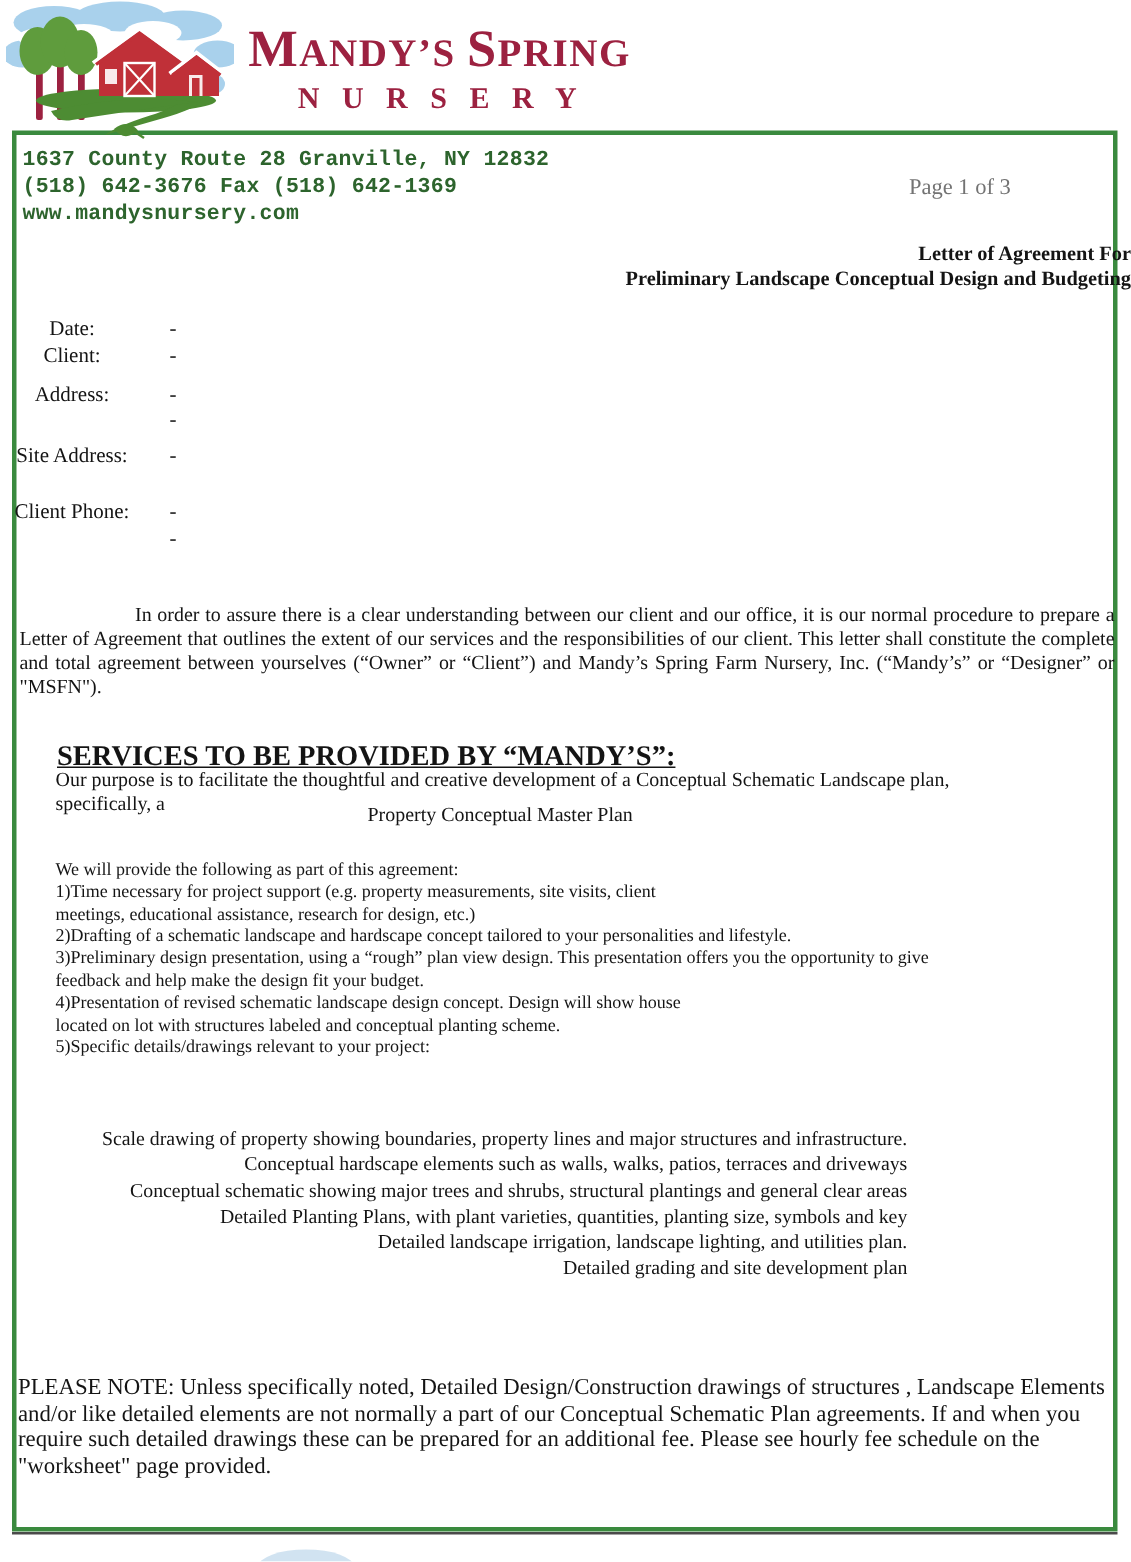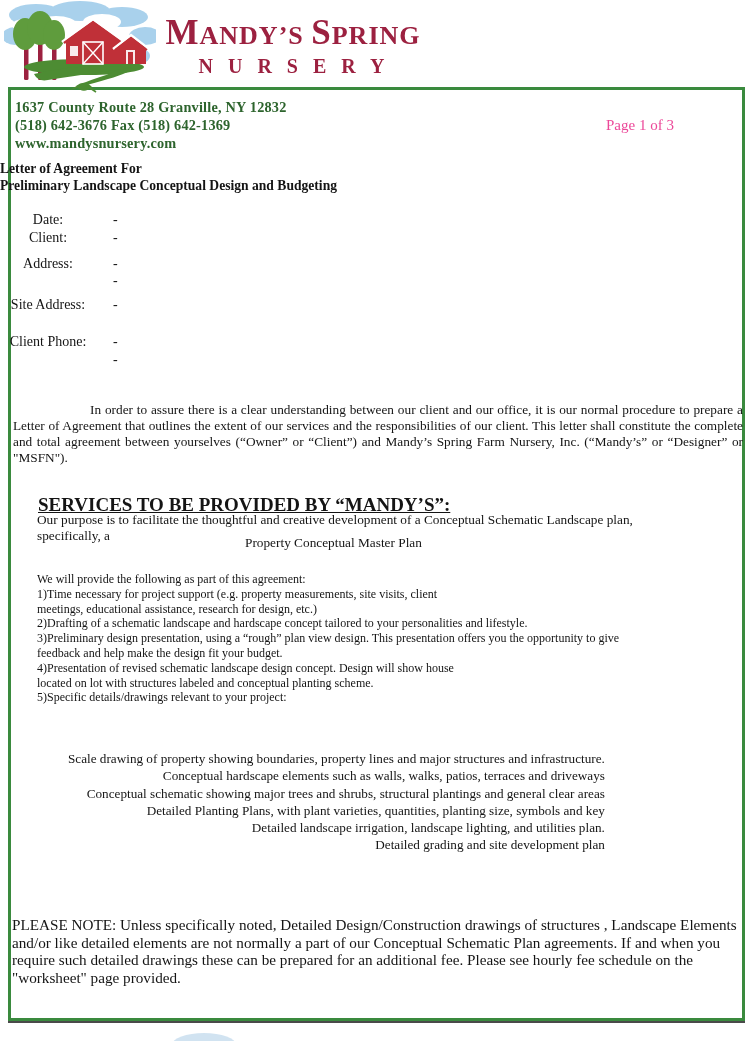--- a/index.html
+++ b/index.html
@@ -14,25 +14,25 @@
     background:transparent;
   }
   
   .logo{position:absolute;left:4px;top:0px;width:152px;height:96px;z-index:3;}
   .brand{position:absolute;left:148px;top:16px;width:290px;text-align:center;color:#9c2140;z-index:3;}
   .brand-line1{font-weight:bold;font-size:26px;letter-spacing:1px;line-height:34px;white-space:nowrap;}
   .brand-line1 .cap{font-size:35px;}
   .brand-line2{font-weight:bold;font-size:20px;letter-spacing:15px;padding-left:12px;line-height:26px;}
   .contact{
     position:absolute;left:15px;top:98px;z-index:4;
-    font-family:Liberation Serif, serif;font-weight:bold;font-size:14.3px;
+    font-family:Liberation Mono, monospace;font-weight:bold;font-size:14.3px;
     line-height:18.2px;color:#2d642d;letter-spacing:0.2px;white-space:nowrap;
   }
-  .page-num{position:absolute;left:606px;top:117px;font-size:15px;color:#ec4899;}
-  .doc-title{position:absolute;left:0;top:160px;width:754px;text-align:left;
+  .page-num{position:absolute;left:606px;top:117px;font-size:15px;color:#737373;}
+  .doc-title{position:absolute;left:0;top:160px;width:754px;text-align:right;
     font-weight:bold;font-size:13.6px;line-height:17px;}
   
   .field-row{position:absolute;left:0;width:400px;font-size:14px;}
   .field-label{display:inline-block;width:96px;text-align:center;}
   .field-value{display:inline-block;margin-left:17px;}
   
   .intro{
     position:absolute;left:13px;top:402px;width:730px;
     font-size:13.3px;line-height:15.9px;text-align:justify;text-indent:77px;
   }

